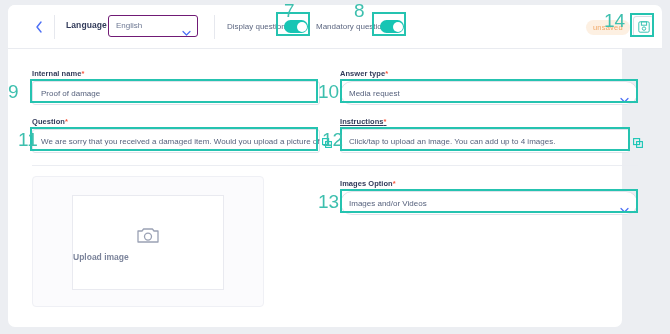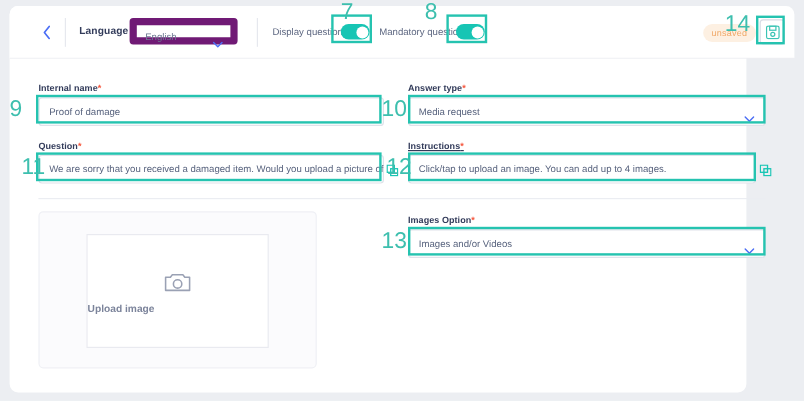--- a/index.html
+++ b/index.html
@@ -65,21 +65,21 @@
     font-weight: bold;
     color: #323b5a;
     letter-spacing: 0.1px;
   }
   .lang-select {
     position: absolute;
     left: 100px;
     top: 10px;
     width: 90px;
     height: 22px;
-    border: 6px solid #701a75;
+    border: 1px solid #701a75;
     border-radius: 3px;
     background: #fff;
     box-sizing: border-box;
     cursor: pointer;
   }
   .lang-select .val {
     position: absolute;
     left: 7px;
     top: 5px;
     font-size: 8px;
@@ -286,21 +286,21 @@
     <div class="field-label" style="left:24px; top:64px;">
       <span>Internal name</span><span class="req">*</span>
     </div>
     <div class="input-box" style="left:24px; top:76px; width:288px; height:24px;">
       <span class="txt">Proof of damage</span>
     </div>
 
     <div class="field-label" style="left:332px; top:64px;">
       <span>Answer type</span><span class="req">*</span>
     </div>
-    <div class="input-box select-box" style="left:332px; top:76px; width:298px; height:24px;">
+    <div class="input-box select-box" style="left:332px; top:76px; width:298px; height:24px;border-radius:12px;">
       <span class="txt">Media request</span>
       <span class="chev-blue" style="right:8px; top:8px;">
         <svg width="9" height="8" viewBox="0 0 9 8">
           <path d="M1 2.5 L4.5 6 L8 2.5" stroke="#4b6ef5" stroke-width="1.2" fill="none" stroke-linecap="round" stroke-linejoin="round"></path>
         </svg>
       </span>
     </div>
 
     <div class="field-label" style="left:24px; top:112px;">
       <span>Question</span><span class="req">*</span>
@@ -338,21 +338,21 @@
             <circle cx="12" cy="10.6" r="3.5" fill="none" stroke="#9aa1b4" stroke-width="1.3"></circle>
           </svg>
         </div>
         <div class="upload-text">Upload image</div>
       </div>
     </div>
 
     <div class="field-label" style="left:332px; top:174px;">
       <span>Images Option</span><span class="req">*</span>
     </div>
-    <div class="input-box select-box" style="left:332px; top:186px; width:298px; height:24px;">
+    <div class="input-box select-box" style="left:332px; top:186px; width:298px; height:24px;border-radius:12px;">
       <span class="txt">Images and/or Videos</span>
       <span class="chev-blue" style="right:8px; top:8px;">
         <svg width="9" height="8" viewBox="0 0 9 8">
           <path d="M1 2.5 L4.5 6 L8 2.5" stroke="#4b6ef5" stroke-width="1.2" fill="none" stroke-linecap="round" stroke-linejoin="round"></path>
         </svg>
       </span>
     </div>
   </div>
 
   <div class="anno-box" style="left:276px; top:12px; width:34px; height:24px;"></div>

